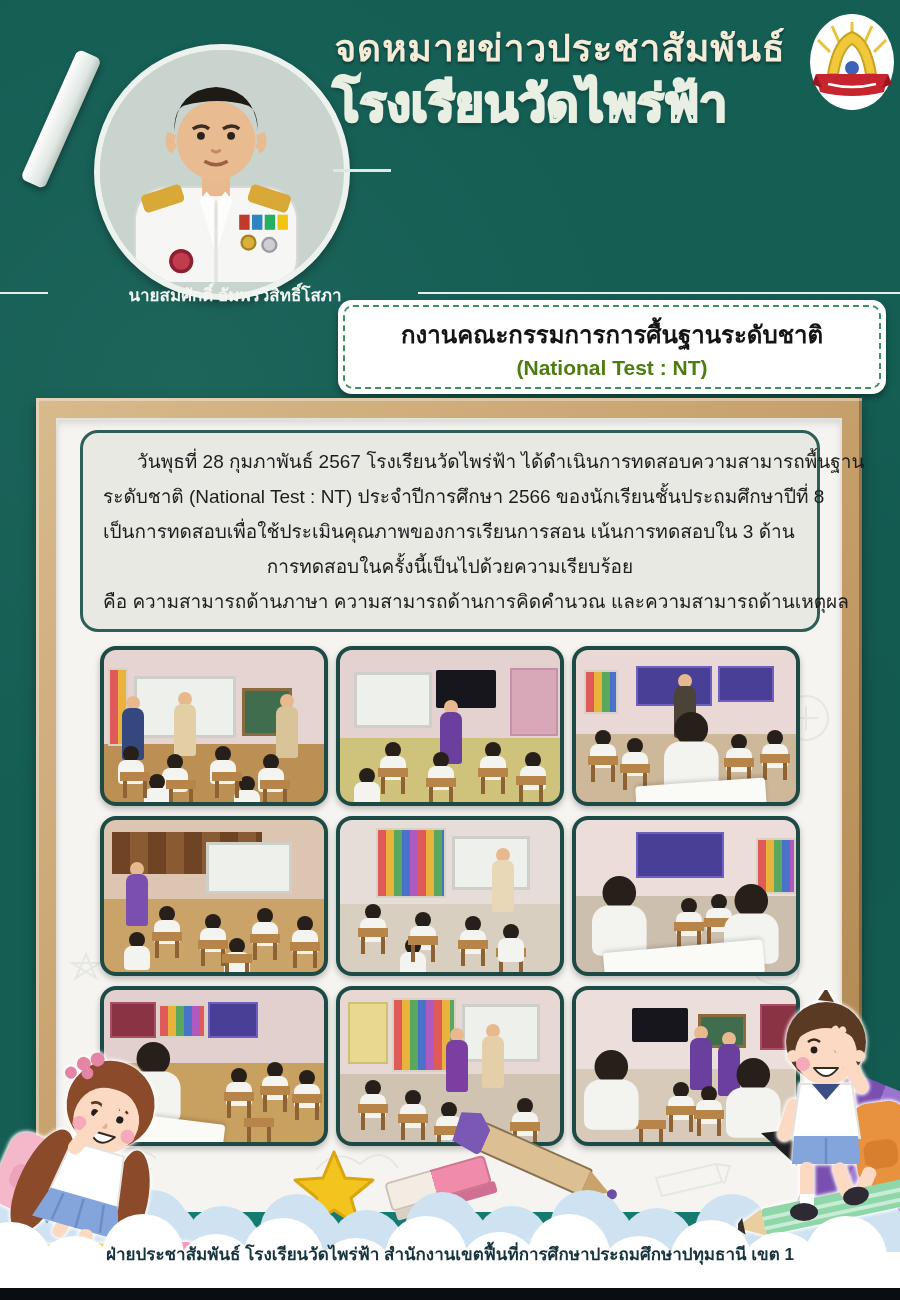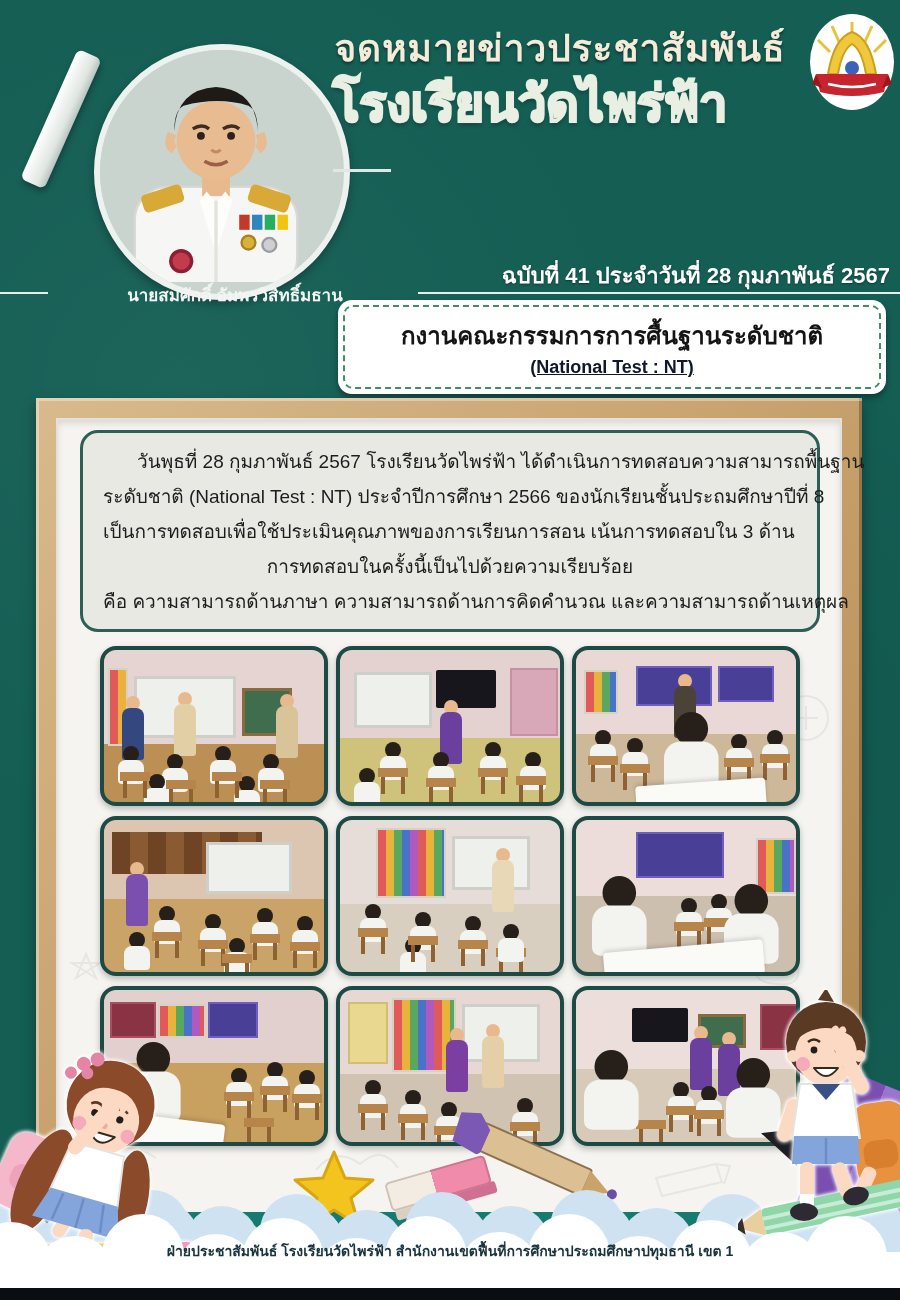--- a/index.html
+++ b/index.html
@@ -26,21 +26,21 @@
   .dirrole{left:55px;top:306px;width:360px;text-align:center;font-size:16px;color:#eaf1ec;}
   .hline-l{left:0;top:292px;width:48px;height:2px;background:#e7eee9;}
   .hline-r{left:418px;top:292px;width:482px;height:2px;background:#e7eee9;}
   .issue{left:470px;top:258px;width:420px;text-align:right;font-size:22px;font-weight:700;color:#ffffff;
     text-shadow:0 1px 2px rgba(0,0,0,0.4);}
   .headbox{left:338px;top:300px;width:548px;height:94px;background:#ffffff;border-radius:14px;
     box-shadow:0 4px 6px rgba(0,0,0,0.35);}
   .headbox .inner{position:absolute;inset:5px;border:2px dashed #3f8f62;border-radius:10px;
     display:flex;flex-direction:column;justify-content:center;align-items:center;gap:2px;}
   .head1{font-size:24px;font-weight:700;color:#141414;}
-  .head2{font-size:18px;font-weight:700;color:#0f172a;text-decoration:underline;}
+  .head2{font-size:21px;font-weight:700;color:#4d7c0f;}
 
   
   .frame{left:36px;top:398px;width:826px;height:836px;background:linear-gradient(135deg,#d8ba8c,#c49d68 55%,#ad854f);
     box-shadow:inset 3px 3px 0 rgba(255,255,255,0.35),inset -3px -3px 0 rgba(0,0,0,0.25),0 6px 12px rgba(0,0,0,0.35);}
   .board-inner{left:56px;top:418px;width:786px;height:796px;background:#f5f4f0;
     box-shadow:inset 0 0 0 2px #e3e1da, inset 0 4px 8px rgba(0,0,0,0.15);}
   .doodles{left:56px;top:418px;width:786px;height:796px;opacity:0.55;}
   .textbox{left:80px;top:430px;width:740px;height:202px;background:#e9e9e4;border:3px solid #2e5f57;border-radius:18px;
     box-sizing:border-box;padding:11px 20px 0 20px;}
   .textbox .ln{font-size:19px;line-height:35px;color:#1d1d1d;white-space:nowrap;}
@@ -76,21 +76,21 @@
   .cloudrow{position:absolute;border-radius:50%;}
   .cb{width:74px;height:74px;background:#cfe2f2;
     box-shadow:70px 12px 0 #cfe2f2,145px -6px 0 #cfe2f2,215px 10px 0 #cfe2f2,290px -2px 0 #cfe2f2,
       360px 14px 0 #cfe2f2,435px -4px 0 #cfe2f2,505px 10px 0 #cfe2f2,580px -6px 0 #cfe2f2,
       650px 12px 0 #cfe2f2,725px -2px 0 #cfe2f2,795px 10px 0 #cfe2f2,860px -4px 0 #cfe2f2;}
   .cw{width:82px;height:82px;background:#ffffff;
     box-shadow:64px 14px 0 #ffffff,132px -8px 0 #ffffff,205px 12px 0 #ffffff,272px -4px 0 #ffffff,
       345px 16px 0 #ffffff,415px -6px 0 #ffffff,488px 10px 0 #ffffff,558px -8px 0 #ffffff,
       628px 14px 0 #ffffff,700px -2px 0 #ffffff,770px 10px 0 #ffffff,835px -6px 0 #ffffff;}
   .cloudfill{left:0;top:1252px;width:900px;height:36px;background:#ffffff;}
-  .footer{left:0;top:1240px;width:900px;text-align:center;font-size:14px;font-weight:700;color:#17333e;z-index:40;}
+  .footer{left:0;top:1240px;width:900px;text-align:center;font-size:17px;font-weight:700;color:#17333e;z-index:40;}
   .blackbar{left:0;top:1288px;width:900px;height:12px;background:#0a0d12;z-index:41;}
 
   .star{left:292px;top:1148px;z-index:12;}
   .eraser{left:388px;top:1168px;width:104px;height:44px;transform:rotate(-16deg);z-index:12;}
   .eraser .top{position:absolute;left:0;top:0;width:100%;height:30px;border-radius:5px;
     background:linear-gradient(90deg,#f3ece2 0 46%,#f08bab 46%);box-shadow:inset 0 0 0 2px rgba(90,60,60,0.25);}
   .eraser .side{position:absolute;left:3px;top:28px;width:100%;height:12px;border-radius:3px;
     background:linear-gradient(90deg,#d9cfc2 0 46%,#d06f92 46%);}
   .crayon{left:448px;top:1146px;width:178px;height:30px;transform:rotate(24deg);z-index:12;}
   .crayon .body{position:absolute;left:26px;top:0;width:118px;height:30px;background:#dcc093;
@@ -162,24 +162,23 @@
       <path d="M8 62 L80 62 L76 80 Q44 88 12 80 Z" fill="#c6252f"></path>
       <path d="M8 62 l-4 10 10 4 M80 62 l4 10 -10 4" fill="#9c1620"></path>
       <path d="M20 72 q24 6 48 0" stroke="#ffffff" stroke-width="2.5" fill="none"></path>
     </svg>
   </div>
 
   <div class="abs orgs">
   </div>
   <div class="abs dash1"></div>
 
-  <div class="abs dirname">นายสมศักดิ์ อัมพรวิสิทธิ์มธาน</div>
+  <div class="abs dirname">นายสมศักดิ์ อัมพรวิสิทธิ์โสภา</div>
   <div class="abs hline-l"></div>
   <div class="abs hline-r"></div>
-  <div class="abs issue">ฉบับที่ 41 ประจำวันที่ 28 กุมภาพันธ์ 2567</div>
 
   <div class="abs headbox">
     <div class="inner">
       <div class="head1">กงานคณะกรรมการการศื้นฐานระดับชาติ</div>
       <div class="head2">(National Test : NT)</div>
     </div>
   </div>
 
   <div class="abs frame"></div>
   <div class="abs board-inner"></div>

